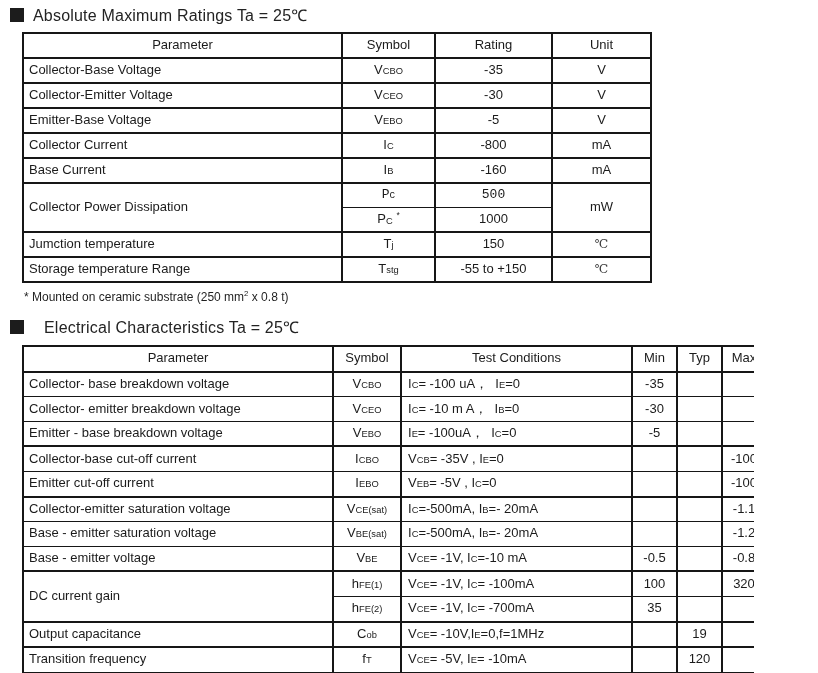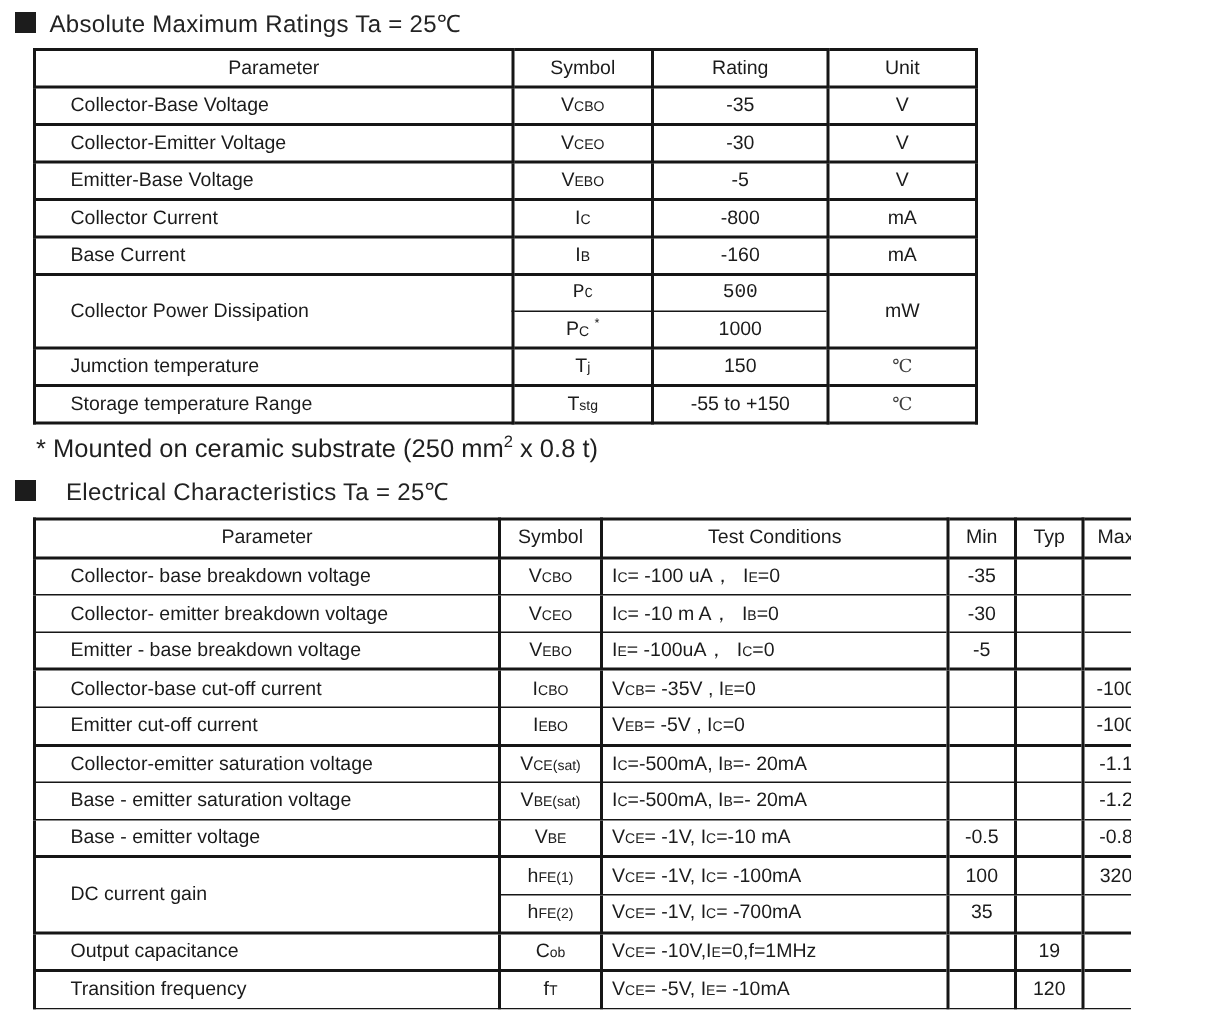--- a/index.html
+++ b/index.html
@@ -57,28 +57,28 @@
   .t2 th, .t2 td {
     border: 1px solid #161616;
     border-left-width: 2px;
     border-right-width: 2px;
     height: 23.6px;
   }
   .t2 thead th { border-top-width: 2px; border-bottom-width: 2px; }
   .t2 tr.grp td { border-top-width: 2px; }
   .t2 tr:last-child td { border-bottom-width: 2px; }
   
-  .p  { text-align: left; padding-left: 23px; }
+  .p  { text-align: left; padding-left: 5px; }
   .cond { text-align: left; padding-left: 6px; white-space: pre-wrap; border-radius: 11px; }
   .deg { font-family: "DejaVu Serif", serif; font-size: 12px; color: #3d3d3d; }
   .sm  { font-size: 72%; letter-spacing: 0; margin-top: 40px; }
   .sup { font-size: 65%; vertical-align: super; }
   .footnote {
     margin: 6px 0 0 24px;
-    font-size: 17px;
+    font-size: 12px;
     color: #1f1f1f;
     height: 15px;
   }
   .mt2 { margin-top: 13px; gap: 20px; }
 </style>
 </head>
 <body>
 
 <div class="page">
 

